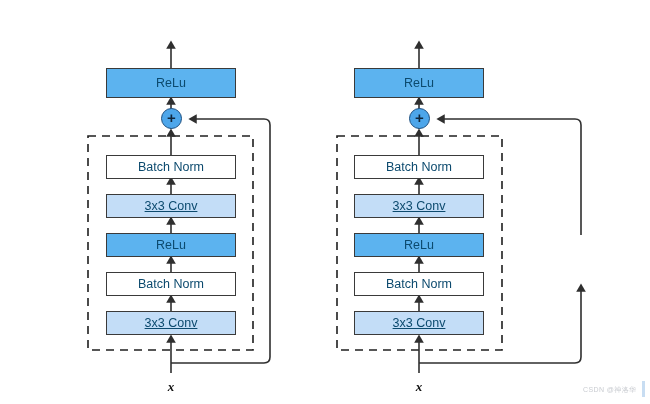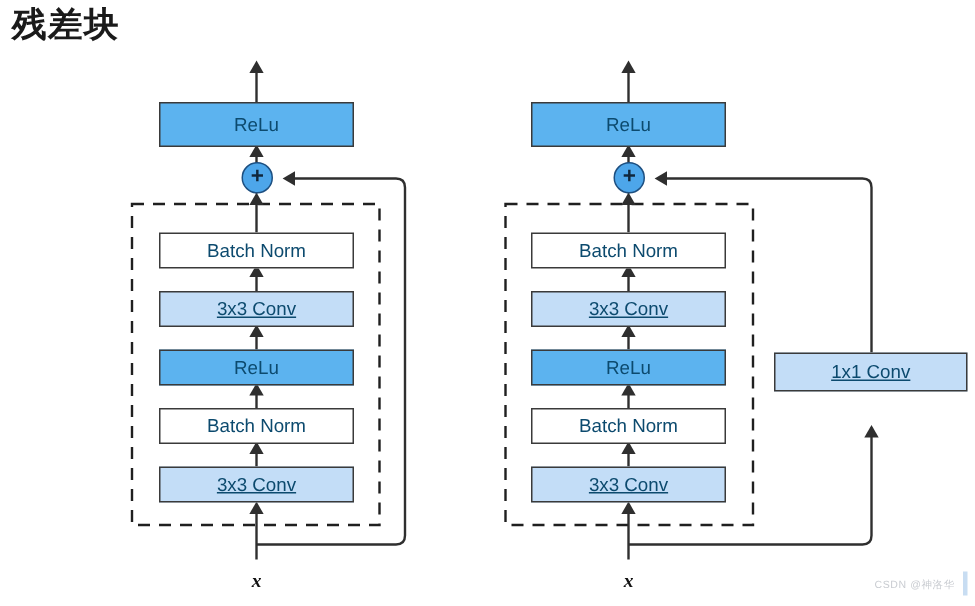--- a/index.html
+++ b/index.html
@@ -61,21 +61,20 @@
     width:2.5px;height:16px;
     background:#c8ddf2;
   }
   svg{position:absolute;left:0;top:0;}
 </style>
 </head>
 <body>
 
 <div id="canvas">
 
-  <div class="title">残差块</div>
 
   <svg width="650" height="404">
     <defs>
       <marker id="arrow" markerWidth="8" markerHeight="8" refX="4.2" refY="3" orient="auto" markerUnits="strokeWidth">
         <path d="M0,0 L0,6 L5.2,3 z" fill="#2f2f2f"></path>
       </marker>
     </defs>
 
     <rect x="88" y="136" width="165" height="214" fill="none" stroke="#1f1f1f" stroke-width="1.6" stroke-dasharray="8,6"></rect>
 
@@ -140,20 +139,19 @@
   <div class="node bn" style="left:354px;top:155px;width:130px;height:24px;">Batch Norm</div>
 
   <div class="node conv" style="left:354px;top:194px;width:130px;height:24px;">3x3 Conv</div>
 
   <div class="node relu" style="left:354px;top:233px;width:130px;height:24px;">ReLu</div>
 
   <div class="node bn" style="left:354px;top:272px;width:130px;height:24px;">Batch Norm</div>
 
   <div class="node conv" style="left:354px;top:311px;width:130px;height:24px;">3x3 Conv</div>
 
-  <div class="node conv" style="left:516px;top:235px;width:129px;height:26px;">1x1 Conv</div>
 
   <div class="xlabel" style="left:399px;top:379px;width:40px;">x</div>
 
   <div class="watermark" style="left:583px;top:385px;">CSDN @神洛华</div>
   <div class="wmbar" style="left:642px;top:381px;"></div>
 
 </div>
 
 </body></html>

